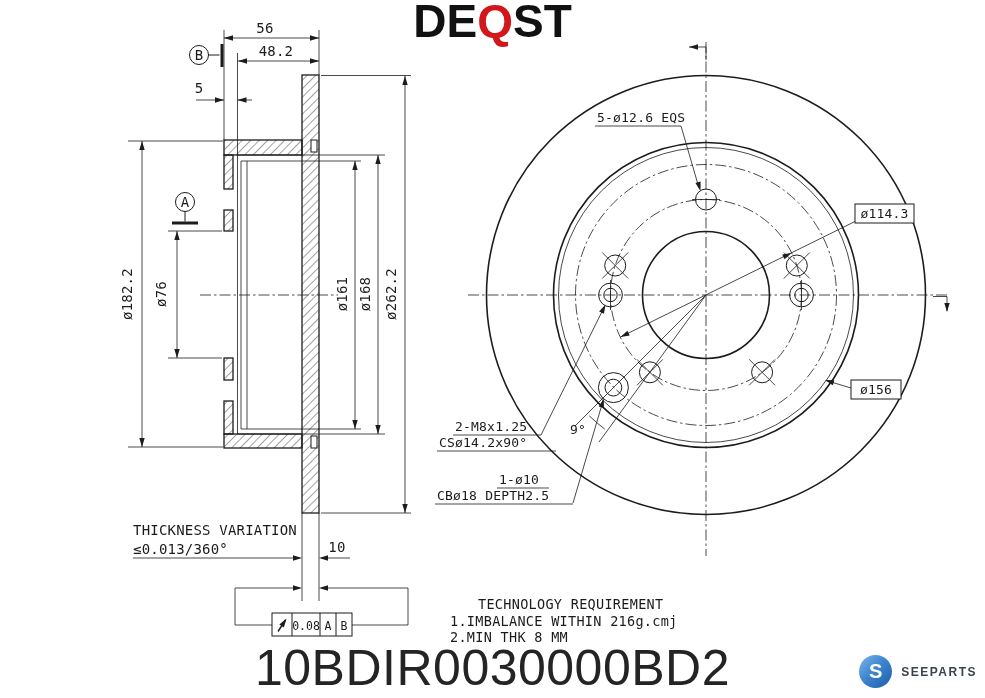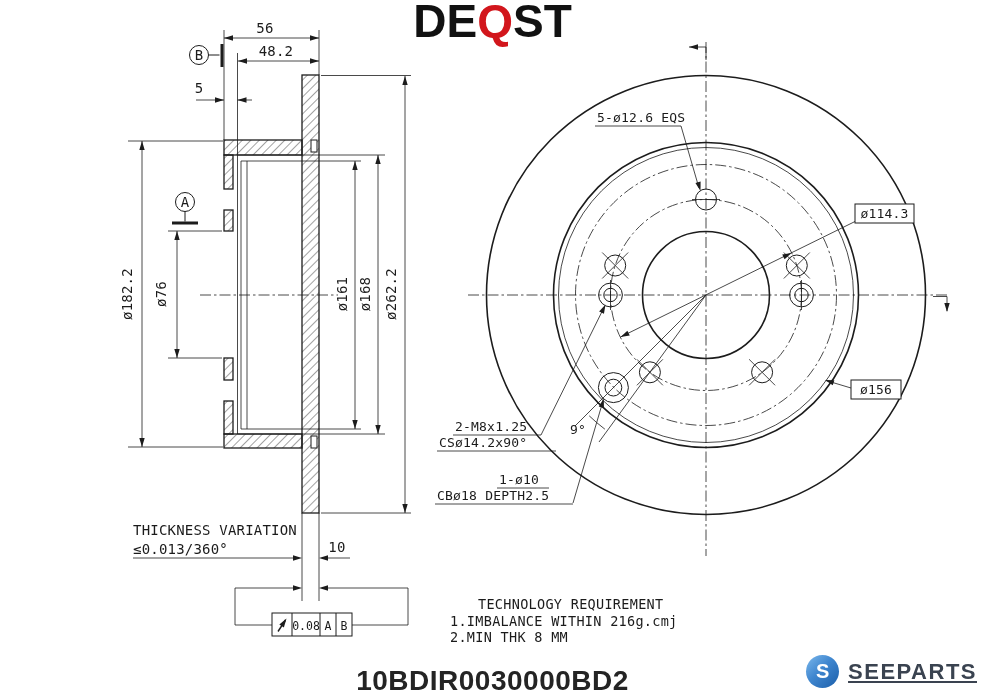--- a/index.html
+++ b/index.html
@@ -5,28 +5,28 @@
   html,body{margin:0;padding:0;background:#ffffff;}
   #page{position:relative;width:985px;height:698px;background:#fff;overflow:hidden;
         font-family:"Liberation Sans",sans-serif;}
   
   #brand{position:absolute;top:-6px;left:0;width:100%;text-align:center;
          font-weight:900;font-size:46px;letter-spacing:0px;color:#111;
          font-family:"Liberation Sans",sans-serif;}
   #brand .q{color:#d2161c;}
   
   #partnum{position:absolute;bottom:1px;left:0;width:100%;text-align:center;
-           font-size:28px;font-weight:700;color:#242424;letter-spacing:0.5px;}
+           font-size:50px;font-weight:400;color:#242424;letter-spacing:0.5px;}
   
   #vendor{position:absolute;right:8px;bottom:10px;display:flex;align-items:center;gap:9px;}
   #vendor .icon{width:33px;height:33px;border-radius:50%;
         background:linear-gradient(135deg,#7db9ec 0%,#3f86cf 45%,#1b5ea9 100%);
         color:#fff;font-weight:700;font-size:20px;display:flex;align-items:center;
         justify-content:center;font-family:"Liberation Sans",sans-serif;}
-  #vendor .name{font-size:22px;font-weight:700;color:#3a4350;letter-spacing:1.5px;text-decoration:underline;}
+  #vendor .name{font-size:12px;font-weight:700;color:#3a4350;letter-spacing:1.5px;}
   
   svg{position:absolute;top:0;left:0;}
   .ol{stroke:#1c1c1c;fill:none;stroke-width:1.6;}            
   .tl{stroke:#1c1c1c;fill:none;stroke-width:0.8;}            
   .ul{stroke:#1c1c1c;fill:none;stroke-width:1.0;}
   .cl{stroke:#1c1c1c;fill:none;stroke-width:0.8;stroke-dasharray:11 3 2.5 3;} 
   .hatched{fill:url(#hatch);stroke:#1c1c1c;stroke-width:1.3;}
   .whitebox{fill:#ffffff;stroke:#1c1c1c;stroke-width:1.0;}
   .ah{fill:#1c1c1c;stroke:none;}
   text{fill:#1b1b1b;font-family:"DejaVu Sans Mono","Liberation Mono",monospace;}

